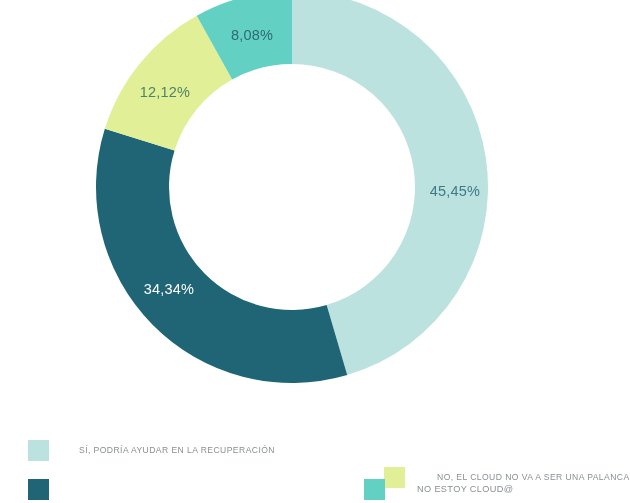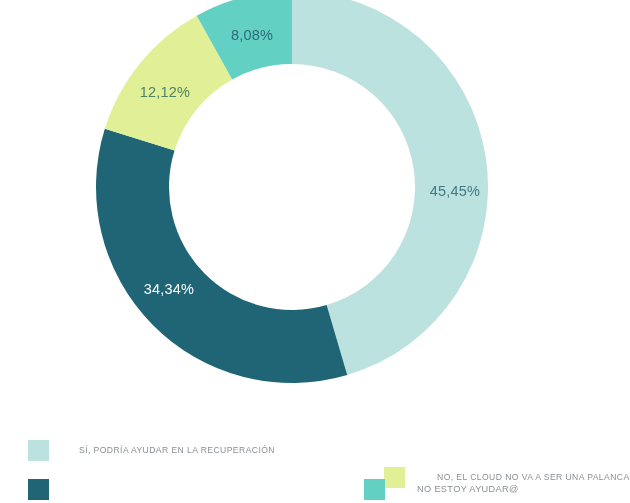--- a/index.html
+++ b/index.html
@@ -99,15 +99,15 @@
   </div>
   <div class="legend-item li-1">
     <span class="legend-swatch" style="background: rgb(31, 101, 118);"></span>
   </div>
   <div class="legend-item li-2">
     <span class="legend-swatch" style="background: rgb(225, 239, 150);"></span>
     <span class="legend-label">NO, EL CLOUD NO VA A SER UNA PALANCA</span>
   </div>
   <div class="legend-item li-3">
     <span class="legend-swatch" style="background: rgb(99, 208, 196);"></span>
-    <span class="legend-label">NO ESTOY AYUDAR@</span>
+    <span class="legend-label">NO ESTOY CLOUD@</span>
   </div>
 </div>
 
 </body></html>

